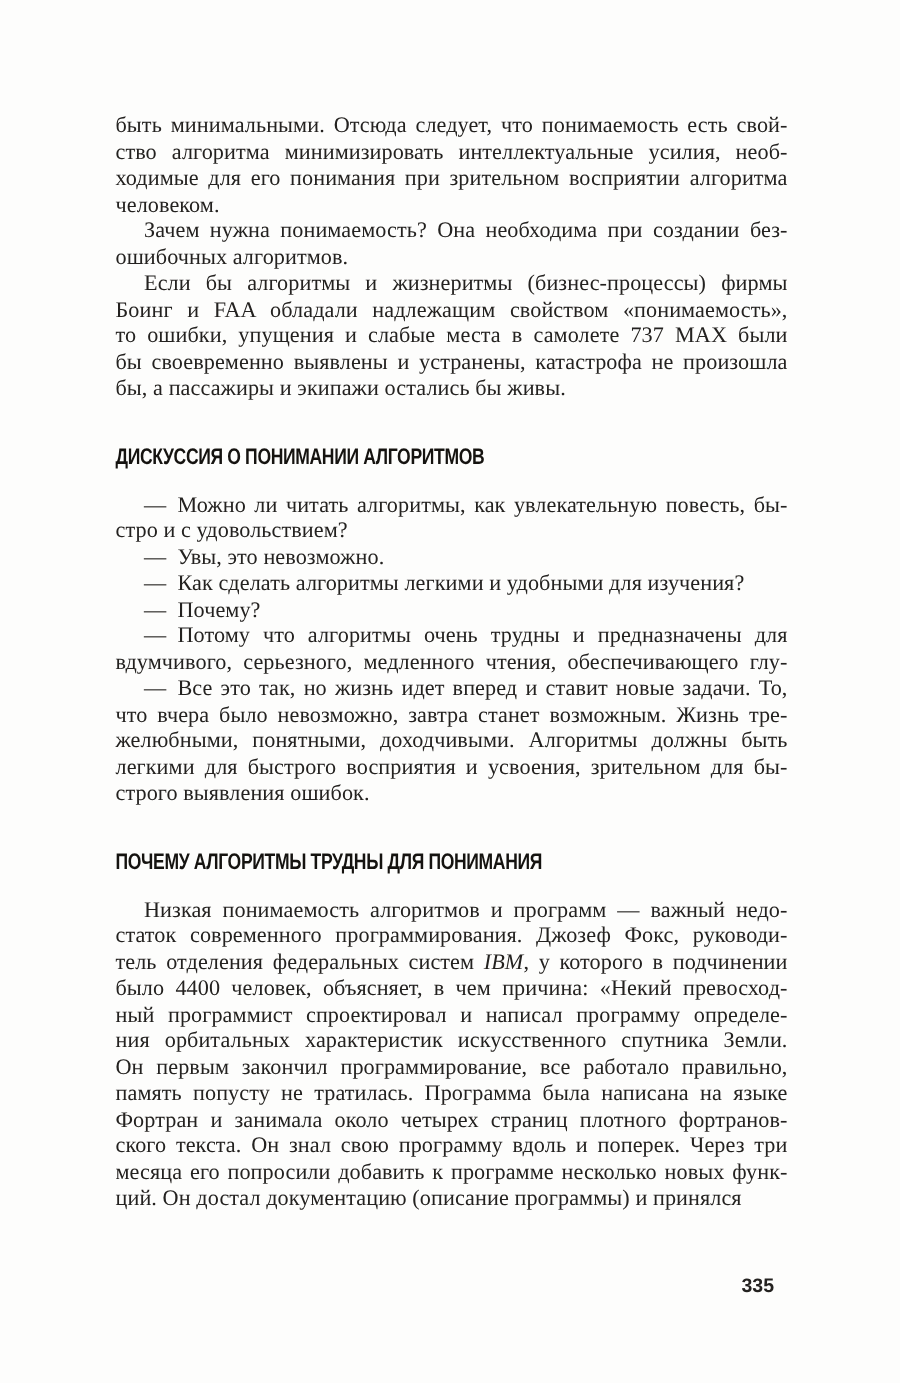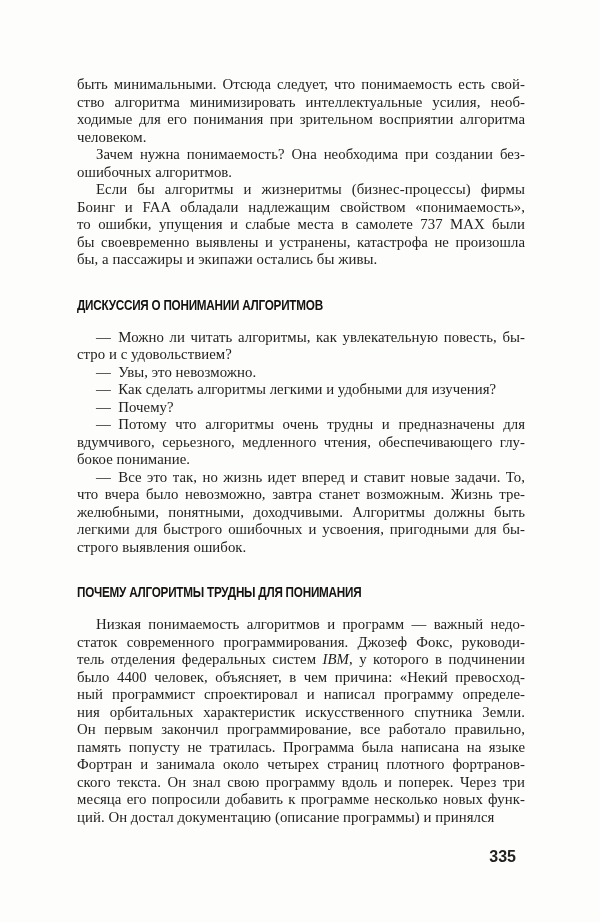--- a/index.html
+++ b/index.html
@@ -49,21 +49,21 @@
     display: inline-block;
     transform: scaleX(0.78);
     transform-origin: 0 50%;
   }
   .page-number {
     position: absolute;
     top: 850px;
     right: 84px;
     font-family: "Liberation Sans", sans-serif;
     font-weight: 700;
-    font-size: 16px;
+    font-size: 13px;
     line-height: 14px;
     color: #242220;
   }
   em { font-style: italic; }
 </style>
 </head>
 <body>
 
 <div class="page">
   <main class="content">
@@ -94,27 +94,26 @@
       </div>
       <div class="paragraph">
         <div class="text-line last indent">— Как сделать алгоритмы легкими и удобными для изучения?</div>
       </div>
       <div class="paragraph">
         <div class="text-line last indent">— Почему?</div>
       </div>
       <div class="paragraph">
         <div class="text-line indent">— Потому что алгоритмы очень трудны и предназначены для</div>
         <div class="text-line">вдумчивого, серьезного, медленного чтения, обеспечивающего глу-</div>
-        <div class="text-line last">бокое понимание.</div>
       </div>
       <div class="paragraph">
         <div class="text-line indent">— Все это так, но жизнь идет вперед и ставит новые задачи. То,</div>
         <div class="text-line">что вчера было невозможно, завтра станет возможным. Жизнь тре-</div>
         <div class="text-line">желюбными, понятными, доходчивыми. Алгоритмы должны быть</div>
-        <div class="text-line">легкими для быстрого ошибочных и усвоения, пригодными для бы-</div>
+        <div class="text-line">легкими для быстрого восприятия и усвоения, зрительном для бы-</div>
         <div class="text-line last">строго выявления ошибок.</div>
       </div>
       <h2 class="section-heading"><span class="heading-inner">ПОЧЕМУ АЛГОРИТМЫ ТРУДНЫ ДЛЯ ПОНИМАНИЯ</span></h2>
       <div class="paragraph">
         <div class="text-line indent">Низкая понимаемость алгоритмов и программ — важный недо-</div>
         <div class="text-line">статок современного программирования. Джозеф Фокс, руководи-</div>
         <div class="text-line">тель отделения федеральных систем <em>IBM</em>, у которого в подчинении</div>
         <div class="text-line">было 4400 человек, объясняет, в чем причина: «Некий превосход-</div>
         <div class="text-line">ный программист спроектировал и написал программу определе-</div>
         <div class="text-line">ния орбитальных характеристик искусственного спутника Земли.</div>

